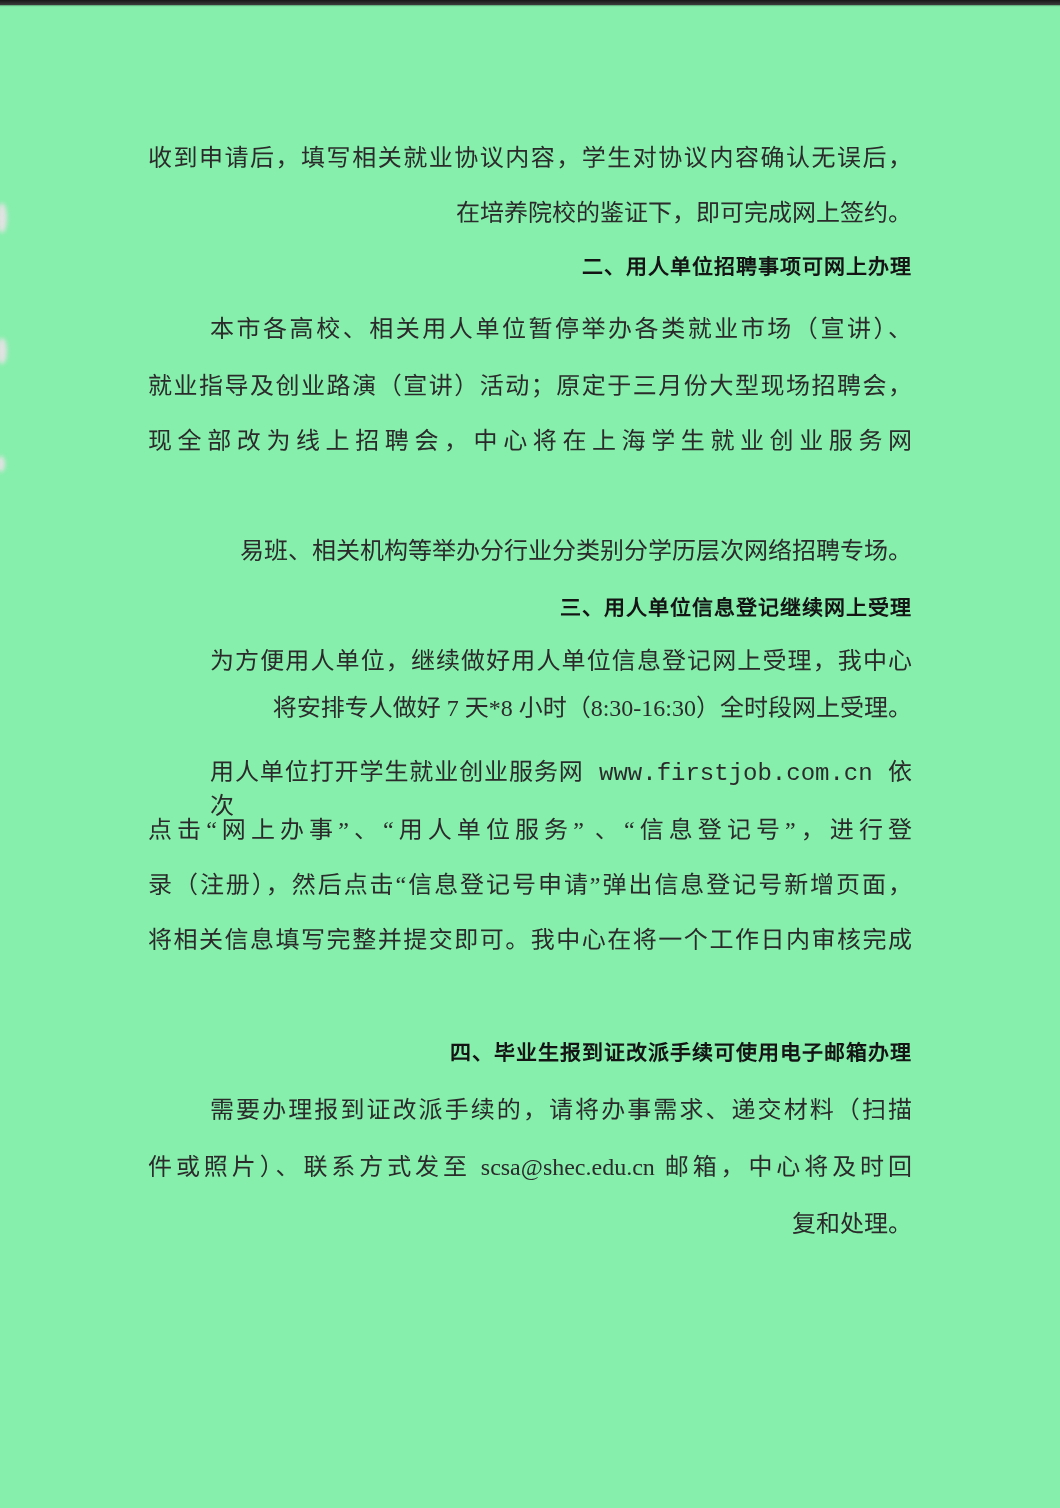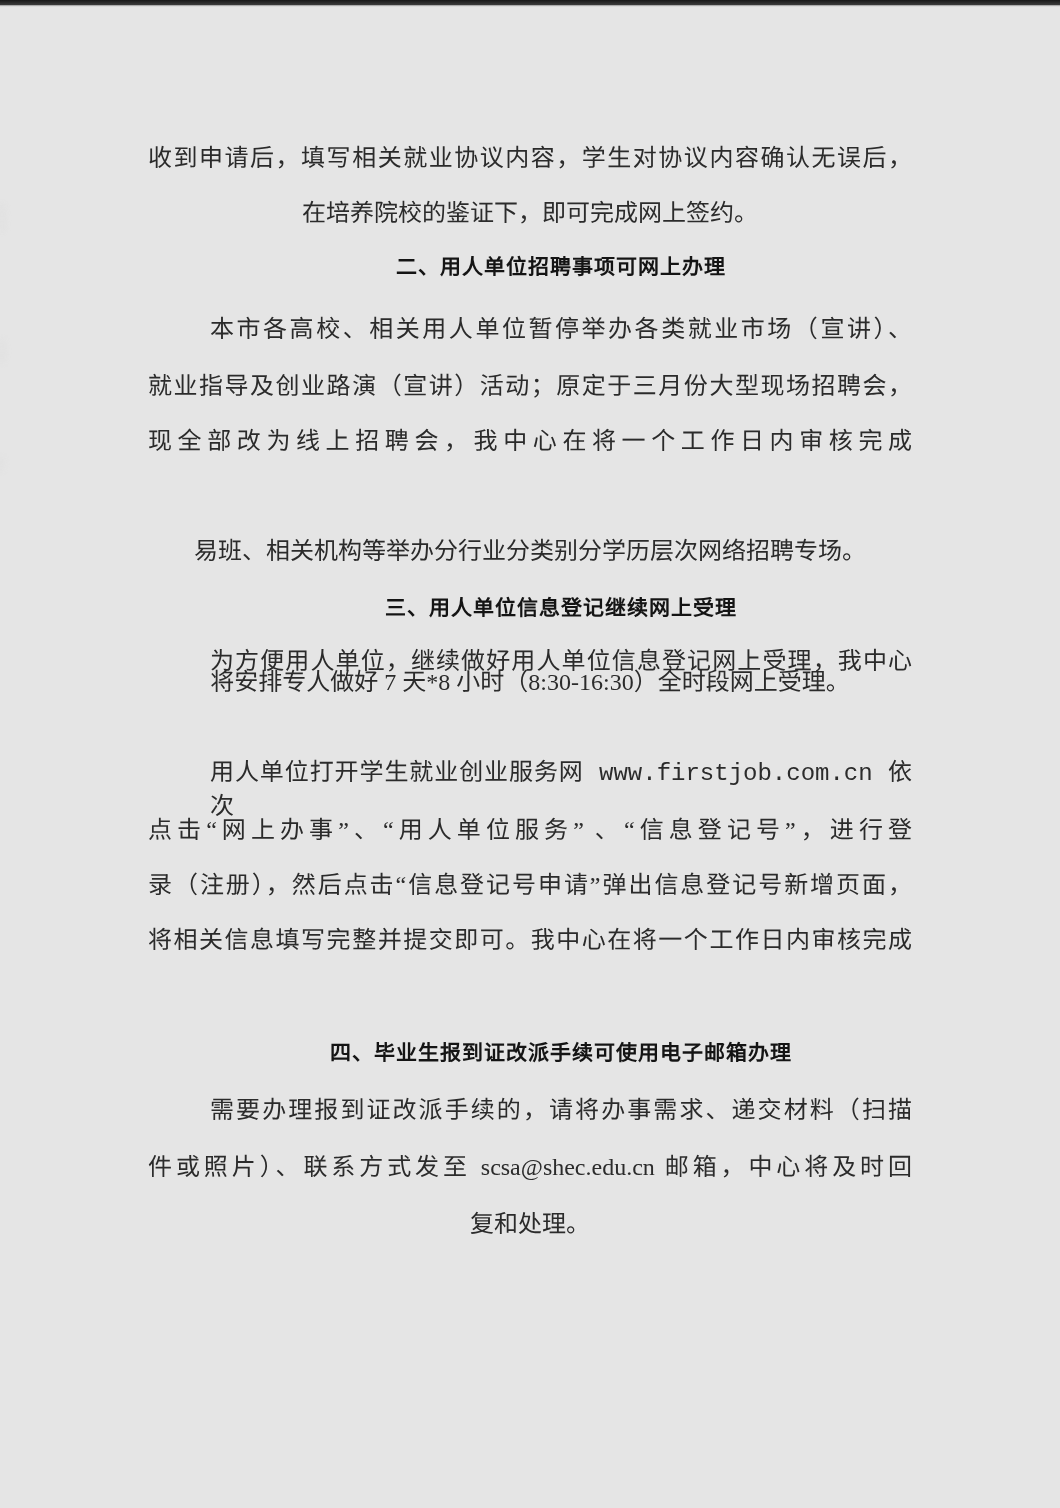--- a/index.html
+++ b/index.html
@@ -4,21 +4,21 @@
 <style>
   html, body { margin: 0; padding: 0; }
   body {
     width: 1060px; height: 1508px;
     background: #ffffff;
     font-family: "Liberation Serif", serif;
   }
   .page {
     position: relative;
     width: 1060px; height: 1508px;
-    background: #e5e5e5;
+    background: #86efac;
     overflow: hidden;
   }
   
   .scan-bar {
     position: absolute; top: 0; left: 0;
     width: 100%; height: 5px;
     background: linear-gradient(#181818, #3c3c3c);
     box-shadow: 0 1px 1px rgba(0,0,0,0.25);
   }
   
@@ -35,21 +35,21 @@
   
   .line {
     position: absolute;
     left: 148px;
     width: 764px;
     height: 34px;
     font-size: 24px;
     line-height: 34px;
     color: #2b2b2b;
     font-family: "Liberation Serif", serif;
-    text-align: center;
+    text-align: right;
   }
   
   .line.full {
     text-align: justify;
     text-align-last: justify;
     text-justify: inter-character;
   }
   
   .line.indent {
     padding-left: 62px;
@@ -75,25 +75,25 @@
   <div class="scan-bar"></div>
   <div class="smudge s1"></div>
   <div class="smudge s2"></div>
   <div class="smudge s3"></div>
 
   <div class="line full" style="top:141px">收到申请后，填写相关就业协议内容，学生对协议内容确认无误后，</div>
   <div class="line" style="top:196px">在培养院校的鉴证下，即可完成网上签约。</div>
   <div class="line heading indent" style="top:249px">二、用人单位招聘事项可网上办理</div>
   <div class="line full indent" style="top:314px">本市各高校、相关用人单位暂停举办各类就业市场（宣讲）、</div>
   <div class="line full" style="top:369px">就业指导及创业路演（宣讲）活动；原定于三月份大型现场招聘会，</div>
-  <div class="line full" style="top:424px">现全部改为线上招聘会，我中心在将一个工作日内审核完成</div>
+  <div class="line full" style="top:424px">现全部改为线上招聘会，中心将在上海学生就业创业服务网</div>
   <div class="line" style="top:534px">易班、相关机构等举办分行业分类别分学历层次网络招聘专场。</div>
   <div class="line heading indent" style="top:590px">三、用人单位信息登记继续网上受理</div>
   <div class="line full indent" style="top:646px">为方便用人单位，继续做好用人单位信息登记网上受理，我中心</div>
-  <div class="line" style="top:665px">将安排专人做好 7 天*8 小时（8:30-16:30）全时段网上受理。</div>
+  <div class="line" style="top:691px">将安排专人做好 7 天*8 小时（8:30-16:30）全时段网上受理。</div>
   <div class="line full indent" style="top:757px">用人单位打开学生就业创业服务网 www.firstjob.com.cn 依次</div>
   <div class="line full" style="top:813px">点击“网上办事”、“用人单位服务” 、“信息登记号”，进行登</div>
   <div class="line full" style="top:868px">录（注册），然后点击“信息登记号申请”弹出信息登记号新增页面，</div>
   <div class="line full" style="top:923px">将相关信息填写完整并提交即可。我中心在将一个工作日内审核完成</div>
   <div class="line heading indent" style="top:1035px">四、毕业生报到证改派手续可使用电子邮箱办理</div>
   <div class="line full indent" style="top:1095px">需要办理报到证改派手续的，请将办事需求、递交材料（扫描</div>
   <div class="line" style="top:1207px">复和处理。</div>
   <div class="line full" style="top:1150px">件或照片）、联系方式发至 scsa@shec.edu.cn 邮箱，中心将及时回</div>
 
 </div>

